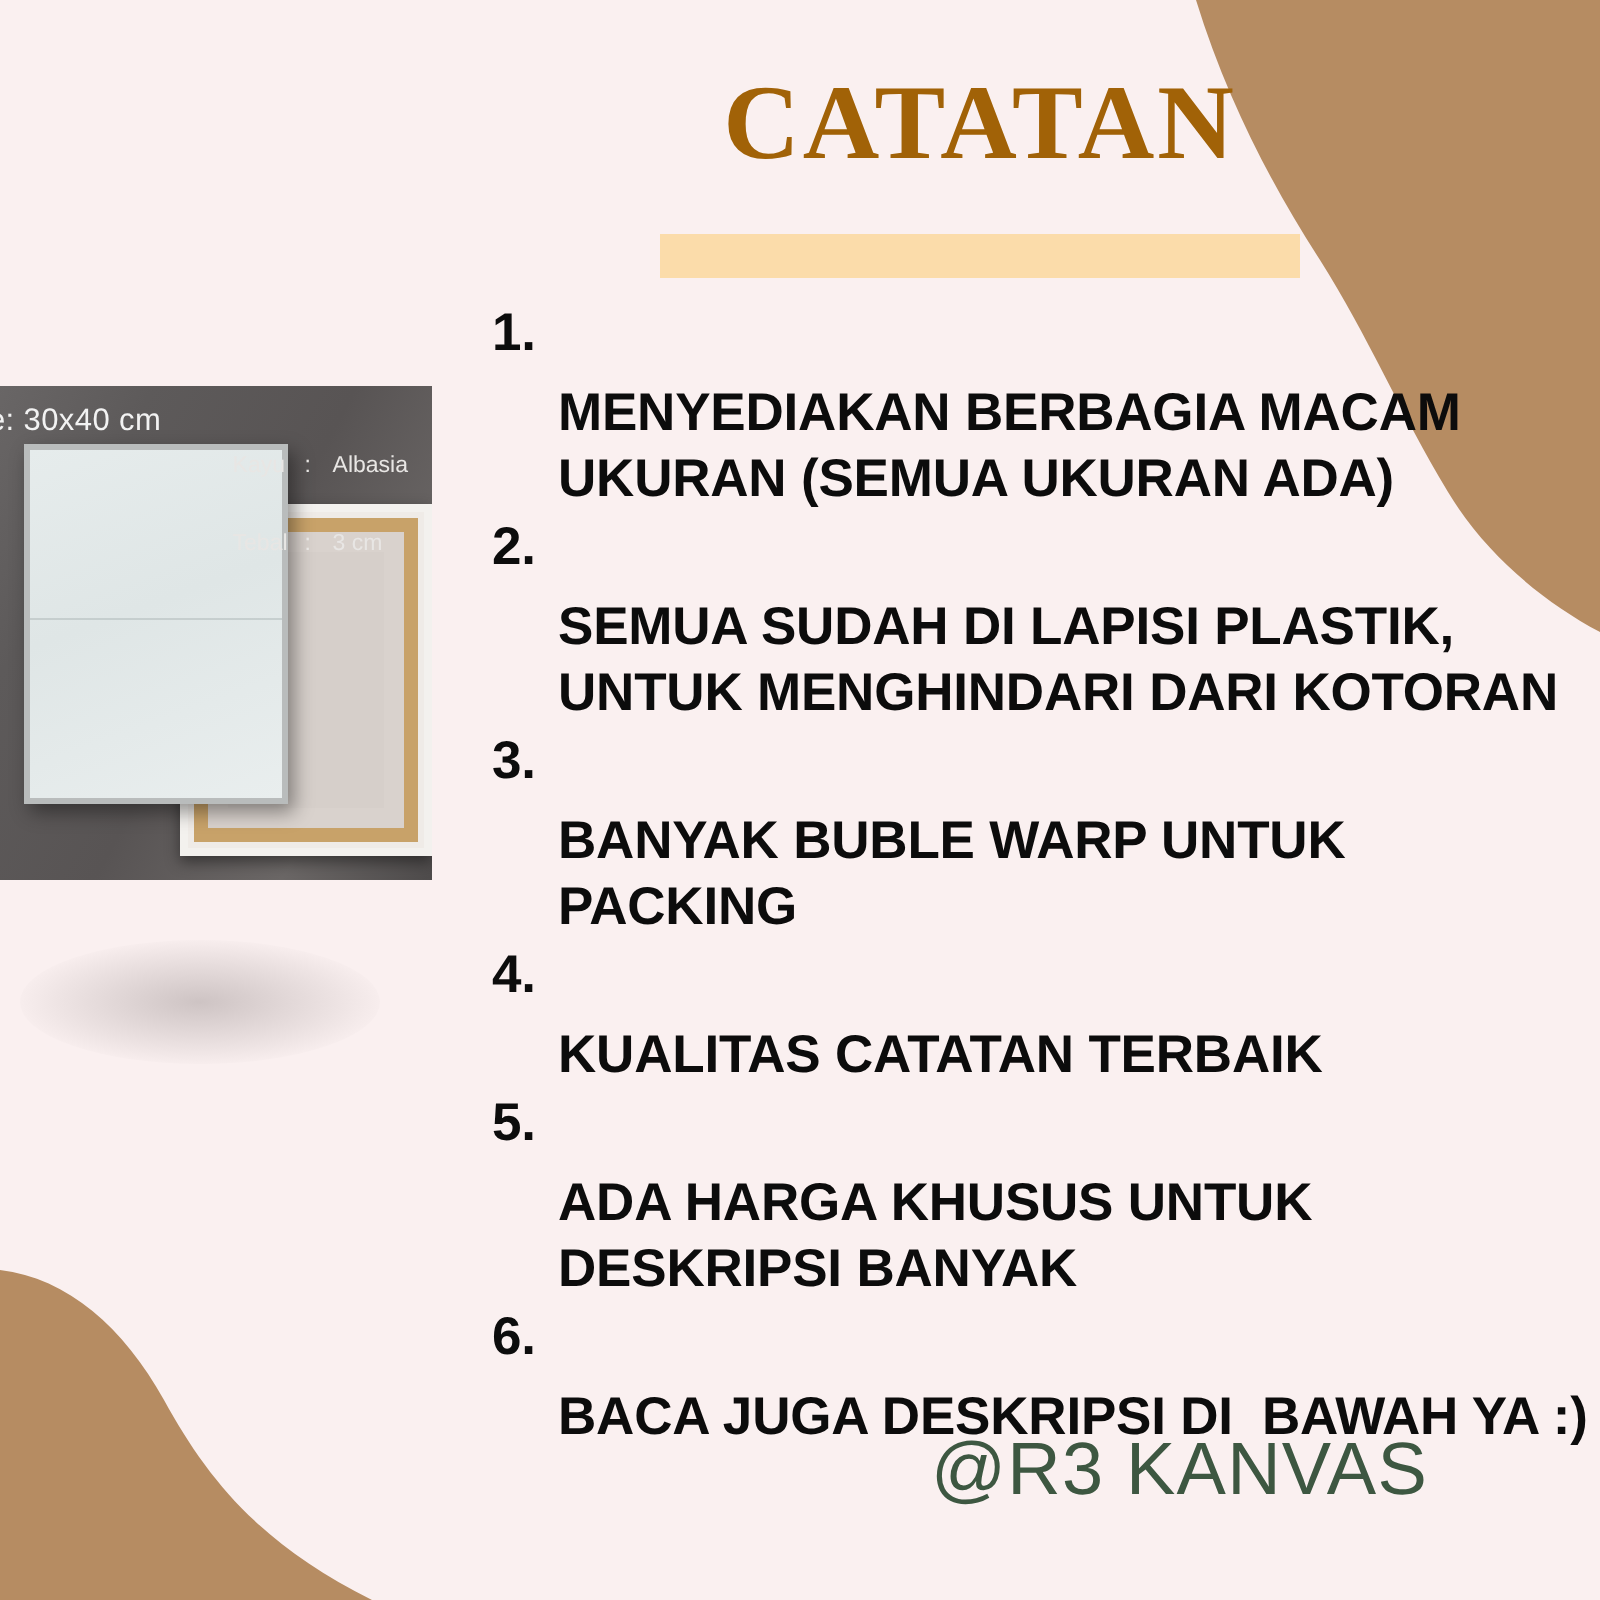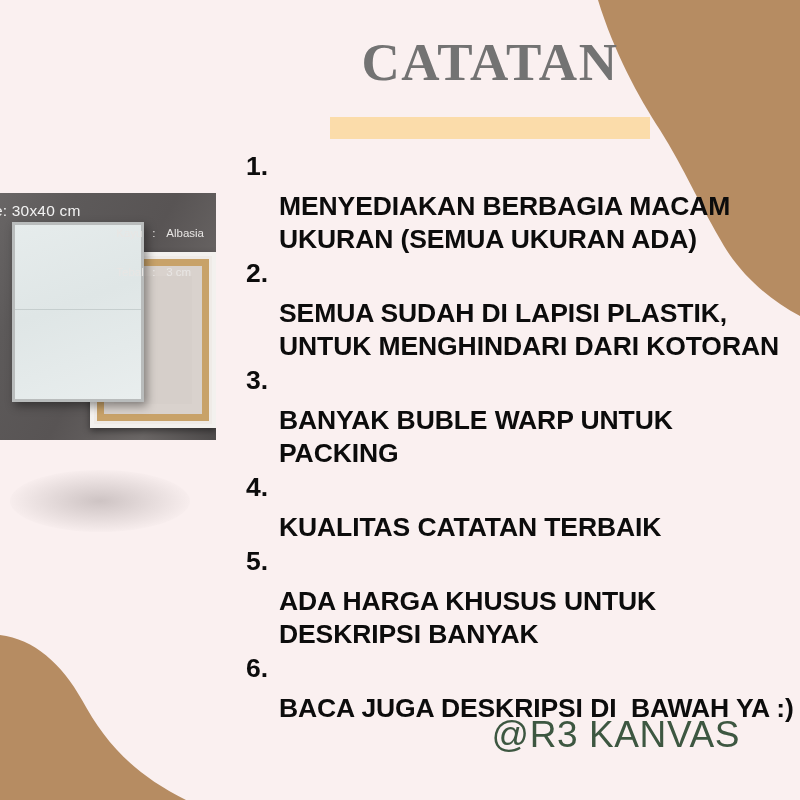--- a/index.html
+++ b/index.html
@@ -36,21 +36,21 @@
     width: 320px;
     text-align: center;
     z-index: 5;
   }
   .poster-title {
     font-family: "Liberation Serif", "DejaVu Serif", serif;
     font-weight: bold;
     font-size: 53px;
     letter-spacing: 1.5px;
     line-height: 1;
-    color: #737373;
+    color: #a16207;
     margin: 0;
     white-space: nowrap;
     text-align: center;
   }
   .title-underline {
     position: absolute;
     left: 330px;
     top: 117px;
     width: 320px;
     height: 22px;
@@ -179,21 +179,21 @@
     width: 180px;
     height: 62px;
     border-radius: 50%;
     background: radial-gradient(ellipse at center, rgba(90,80,80,0.28) 0%, rgba(150,140,140,0.12) 55%, rgba(250,240,240,0) 75%);
     z-index: 3;
   }
 
   
   .footer-handle {
     position: absolute;
-    right: 60px;
+    right: 86px;
     top: 714px;
     font-family: "Liberation Sans", sans-serif;
     font-weight: normal;
     font-size: 37px;
     letter-spacing: 0.6px;
     color: #3d5741;
     white-space: nowrap;
     z-index: 6;
   }
 </style>

